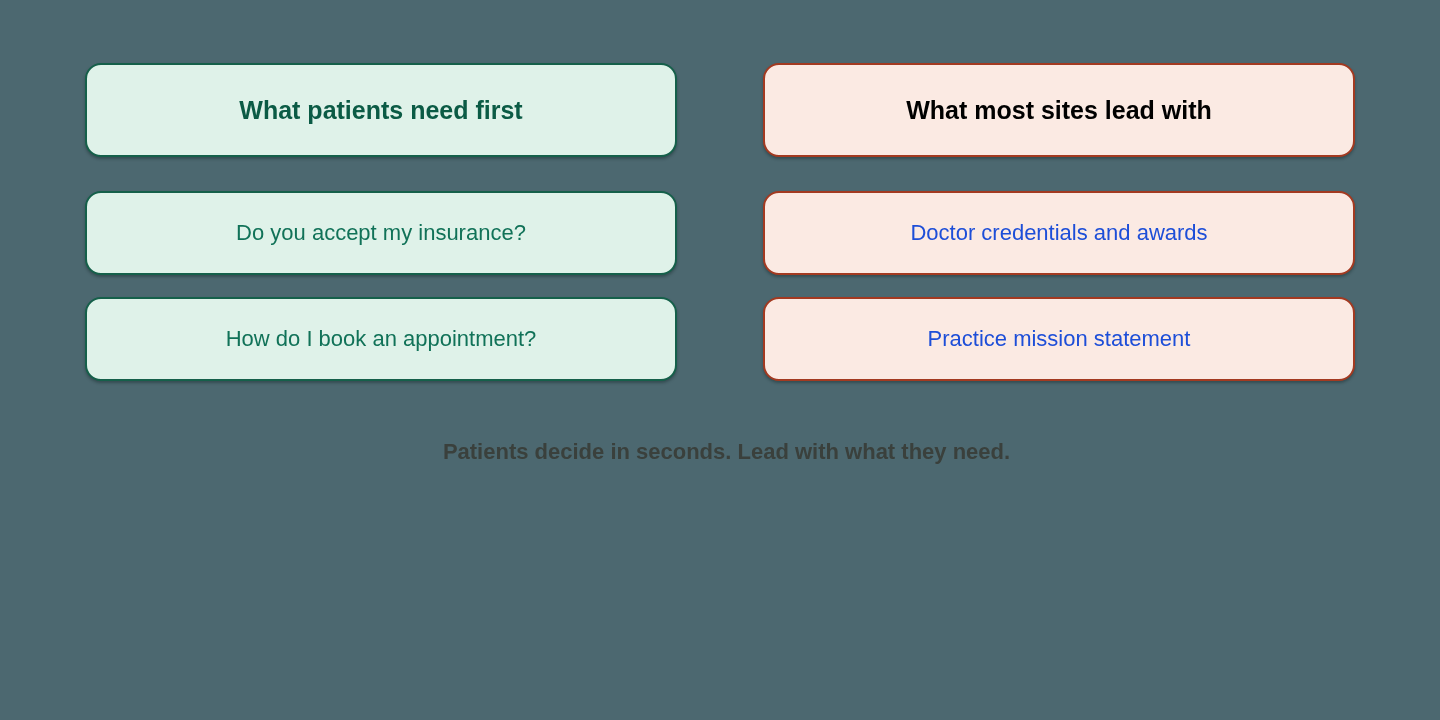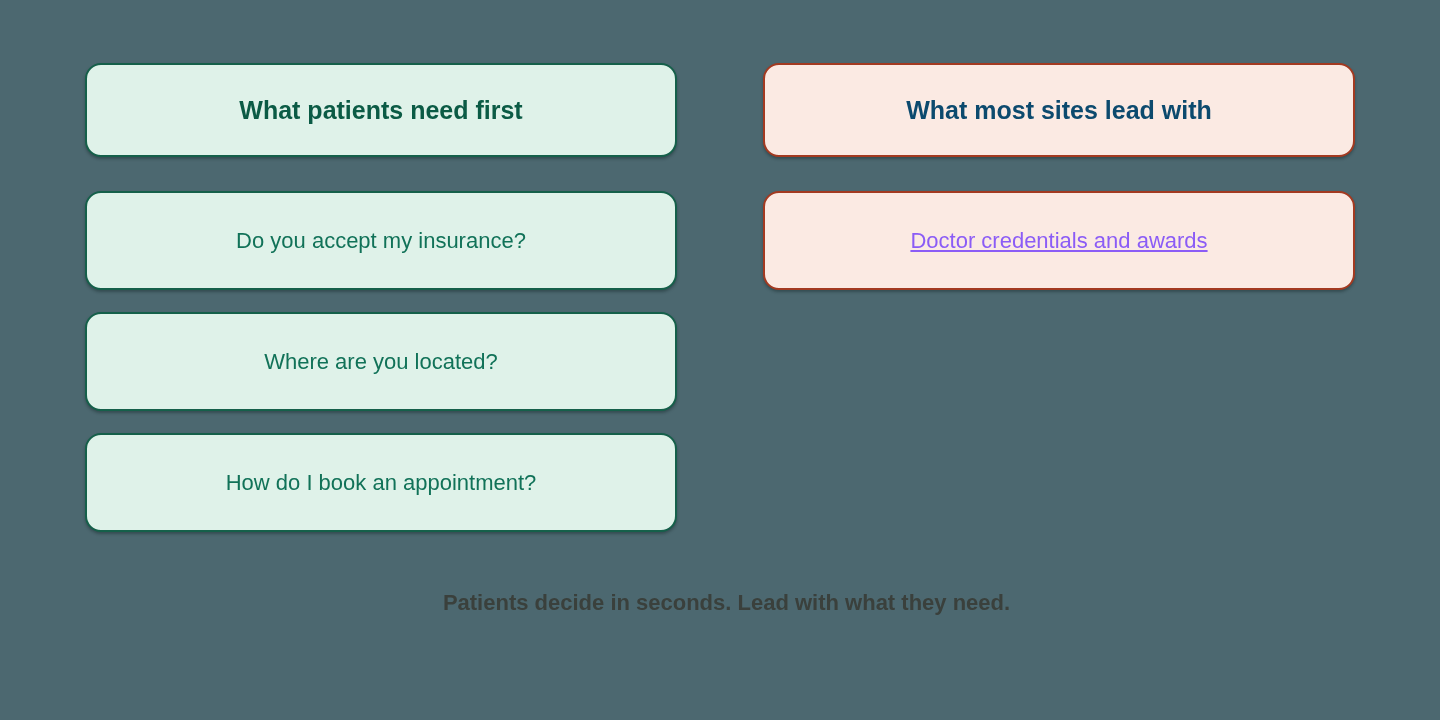--- a/index.html
+++ b/index.html
@@ -34,40 +34,40 @@
     box-shadow: 0 2px 3px rgba(10, 26, 26, 0.35);
     box-sizing: border-box;
   }
   .header-card {
     height: 94px;
     margin-bottom: 34px;
     font-size: 25px;
     font-weight: 700;
   }
   .item-card {
-    height: 99px;
+    height: 84px;
     margin-bottom: 22px;
     font-size: 22px;
     font-weight: 400;
   }
   .item-card:last-child { margin-bottom: 14px; }
 
   .column-green .card {
     background: #DFF2E9;
     border-color: #15604A;
   }
   .column-green .header-card { color: #0B5B45; }
   .column-green .item-card  { color: #117258; }
 
   .column-red .card {
     background: #FBEAE3;
     border-color: #A33A21;
   }
-  .column-red .header-card { color: #0c4a6e; }
-  .column-red .item-card  { color: #8b5cf6; text-decoration: underline; }
+  .column-red .header-card { color: #000000; }
+  .column-red .item-card  { color: #1d4ed8; }
 
   .caption {
     margin: 44px 0 0 0;
     text-align: center;
     font-size: 22px;
     font-weight: 700;
     color: #3A403C;
     padding-left: 13px;
   }
 </style>
@@ -77,31 +77,31 @@
 <div class="board">
 
   <section class="column column-green">
     <div class="card header-card">
       <span>What patients need first</span>
     </div>
     <div class="card item-card">
       <span>Do you accept my insurance?</span>
     </div>
     <div class="card item-card">
-      <span>Where are you located?</span>
-    </div>
-    <div class="card item-card">
       <span>How do I book an appointment?</span>
     </div>
   </section>
 
   <section class="column column-red">
     <div class="card header-card">
       <span>What most sites lead with</span>
     </div>
     <div class="card item-card">
       <span>Doctor credentials and awards</span>
     </div>
+    <div class="card item-card">
+      <span>Practice mission statement</span>
+    </div>
   </section>
 
 </div>
 
 <p class="caption">Patients decide in seconds. Lead with what they need.</p>
 
 </body></html>

